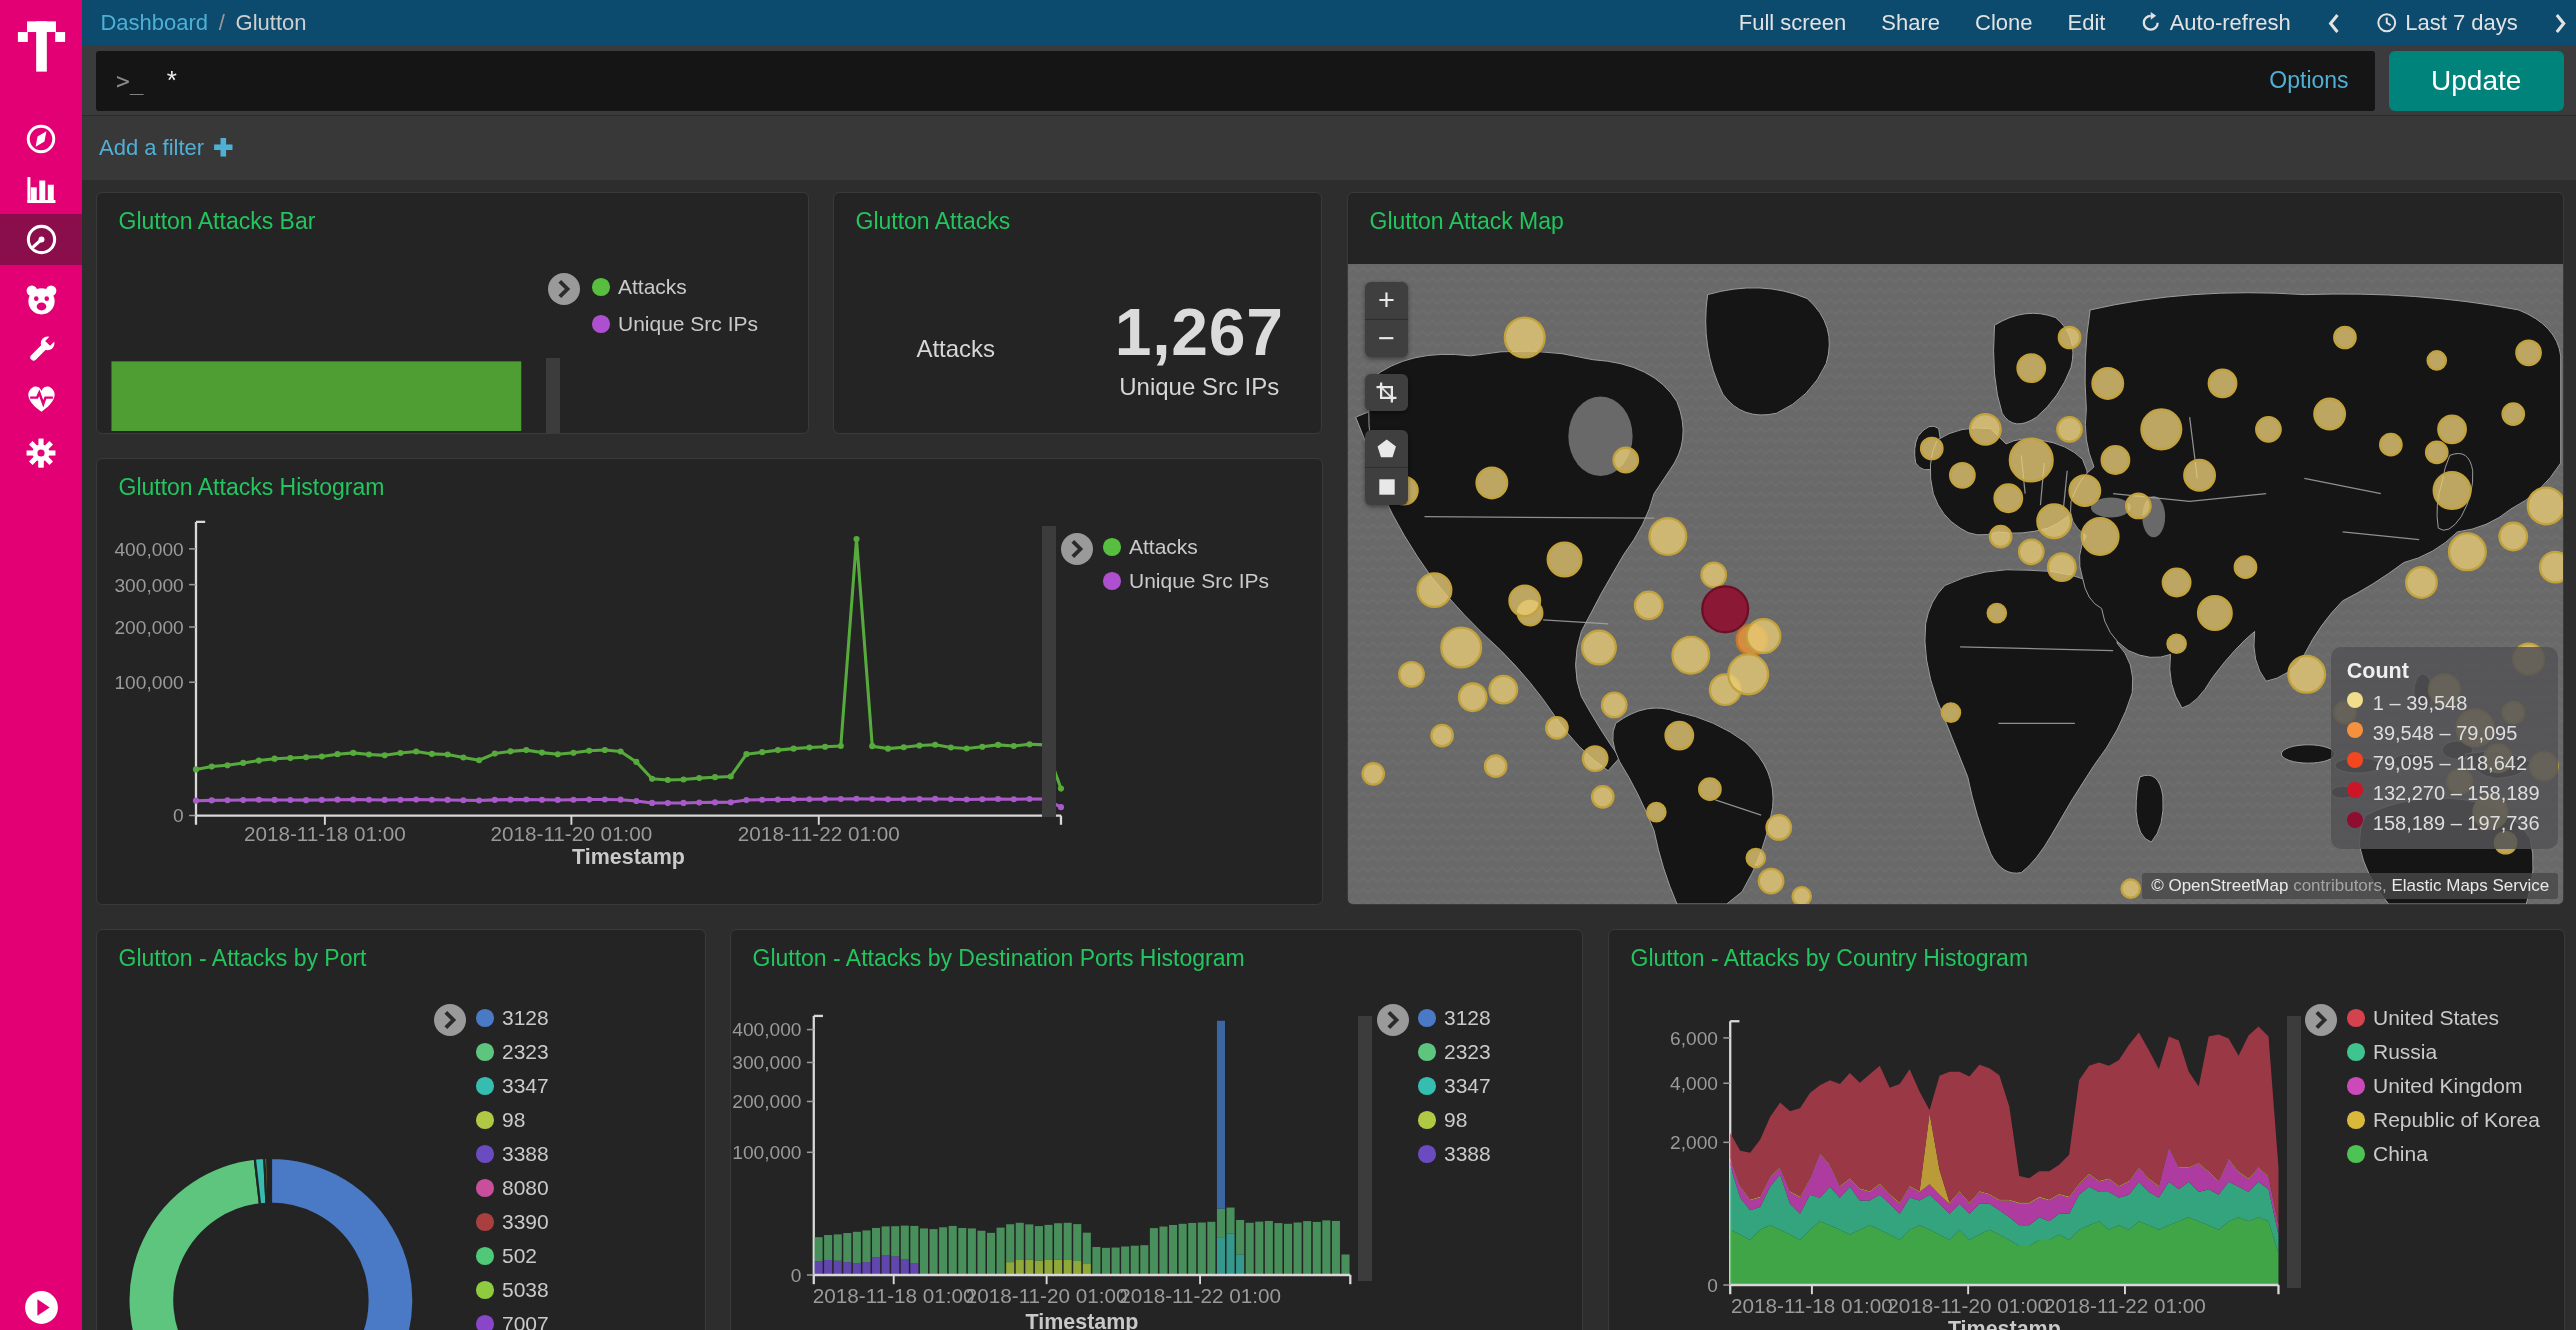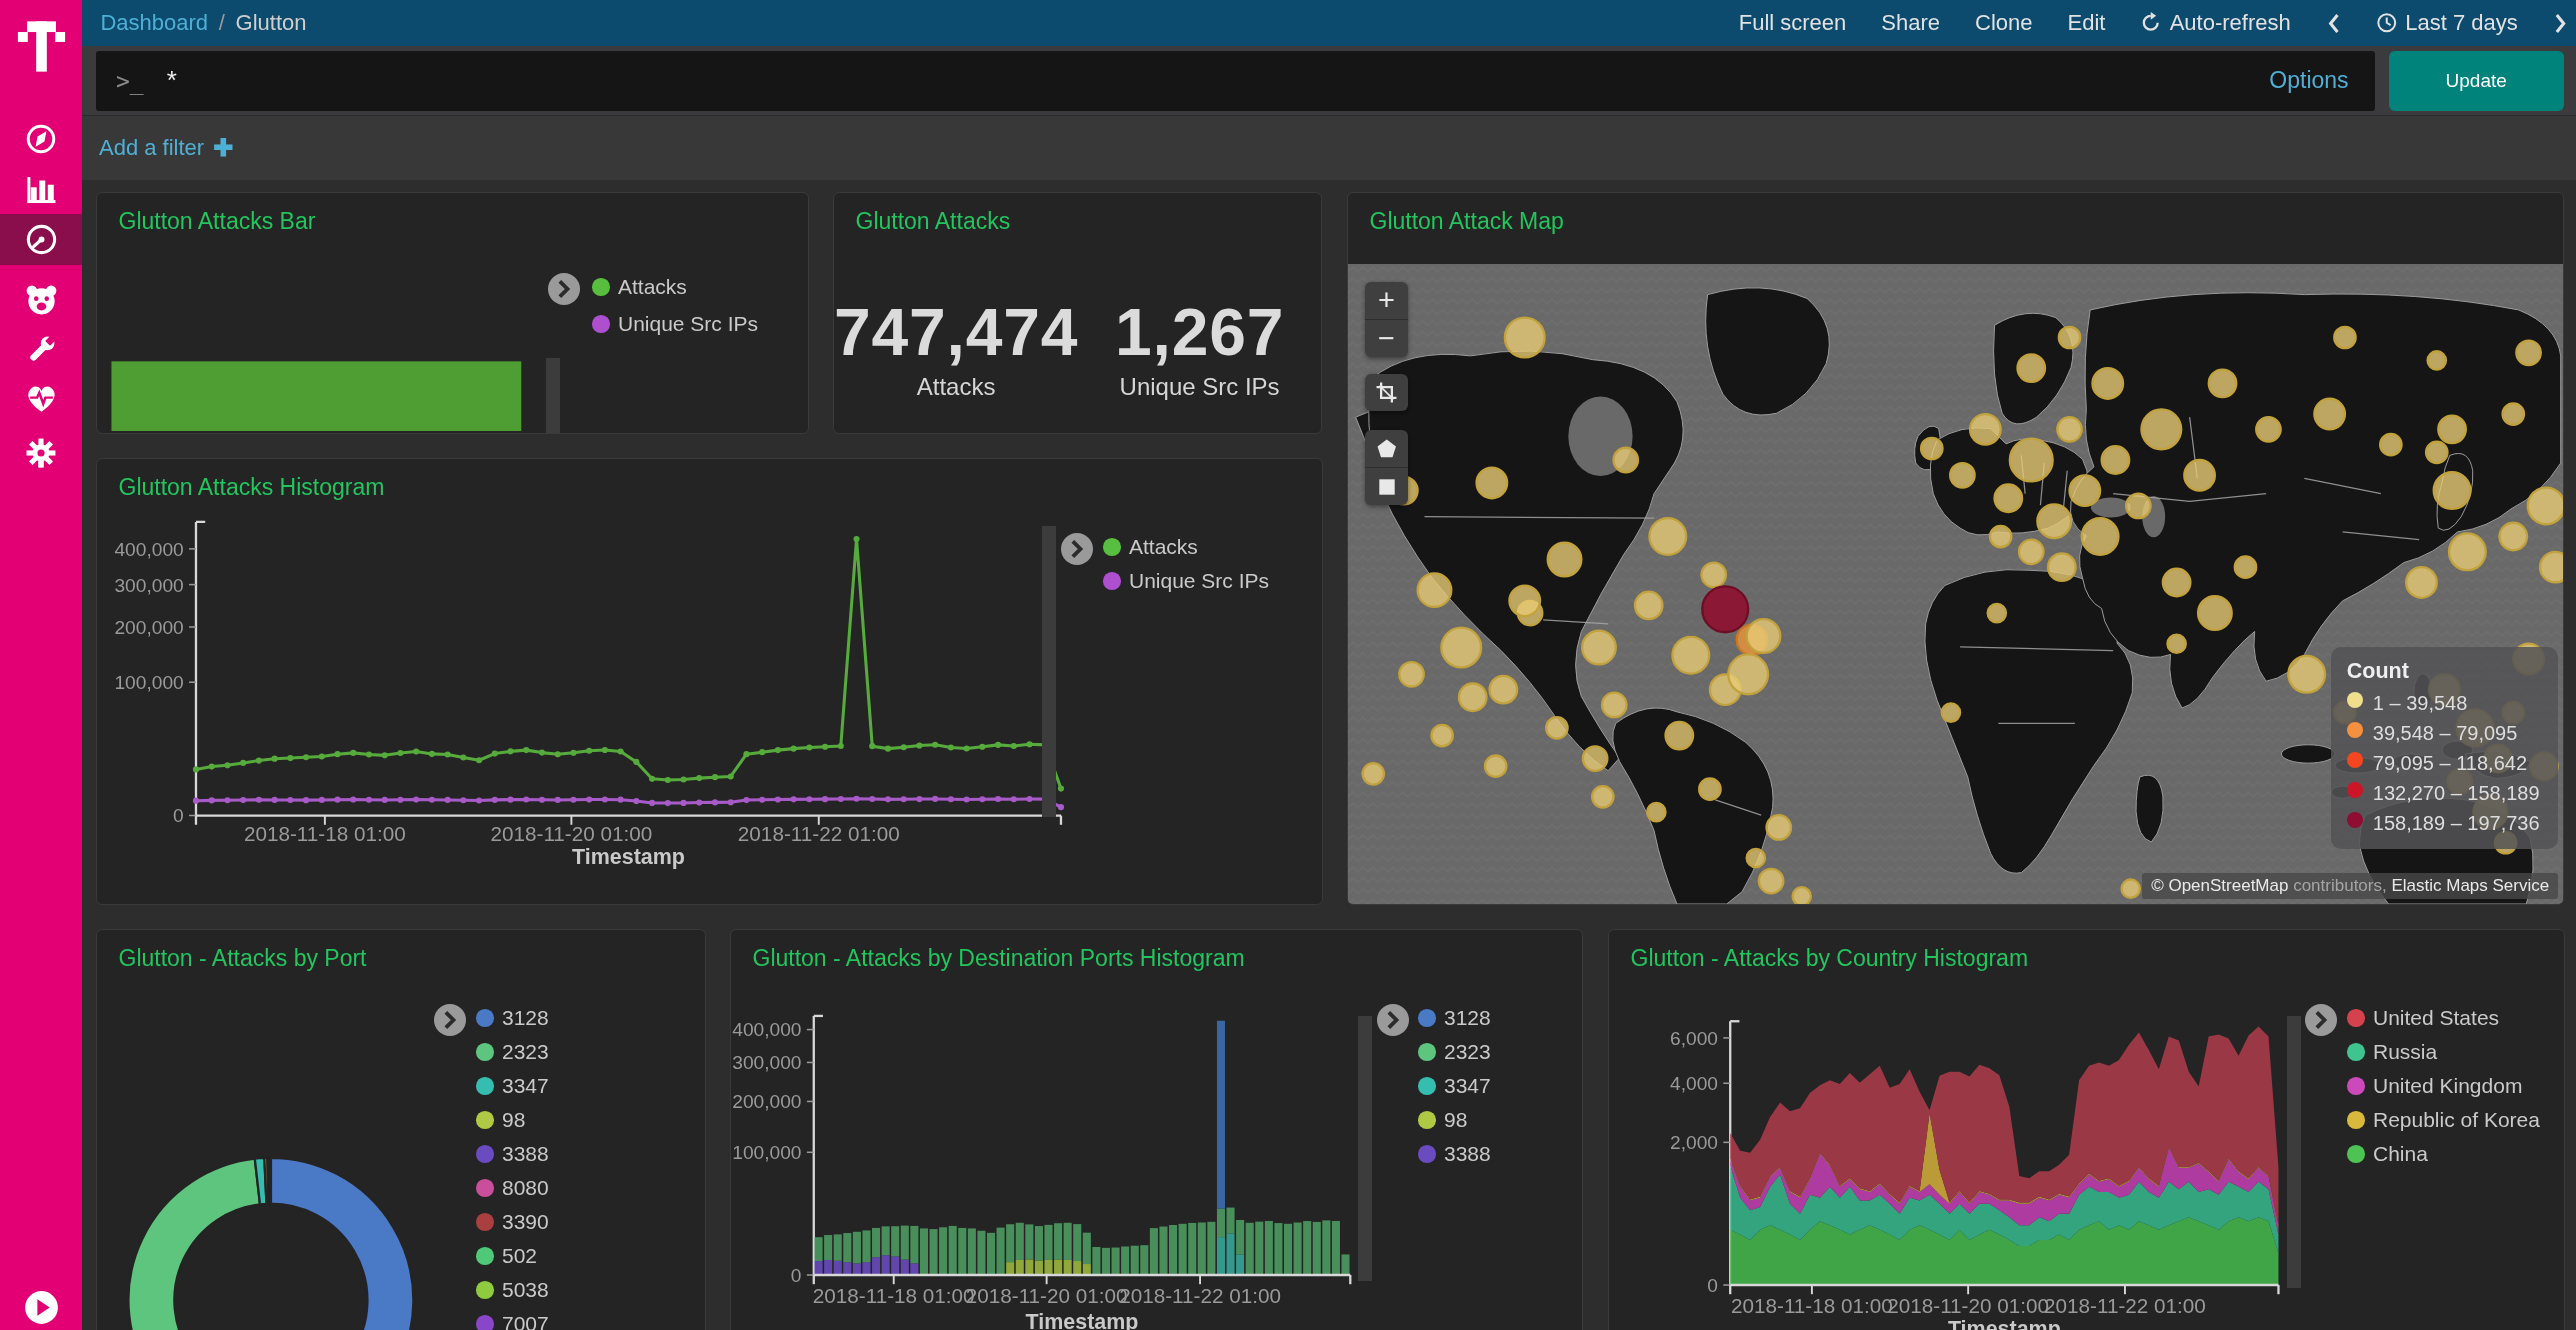--- a/index.html
+++ b/index.html
@@ -19,21 +19,21 @@
   .crumb-link{color:#4FB0D6;cursor:pointer}
   .crumb-sep{color:#9A9A9A}
   .crumb-cur{color:#CFCFCF}
   .nav-actions{margin-left:auto;display:flex;align-items:center;gap:35px;padding-right:8px;font-size:22px;color:#E2E2E2}
   .nav-item{display:flex;align-items:center;gap:7.7px;cursor:pointer;white-space:nowrap}
   .querybar{position:absolute;left:82px;top:46px;right:0;height:69px;background:#3B3B3D;display:flex;align-items:center;padding:0 12.3px 0 14px;box-sizing:border-box;z-index:20}
   .queryinput{flex:1;height:60px;background:#151515;border-radius:3.1px;display:flex;align-items:center;padding:0 20px}
   .qprompt{font-family:"DejaVu Sans Mono",monospace;font-size:23px;color:#8A8A8A}
   .qtext{font-size:26px;color:#ECECEC;margin-left:23px}
   .qoptions{margin-left:auto;font-size:23px;color:#4FB0D6;cursor:pointer;padding-right:6.1px}
-  .update-btn{width:175px;height:60px;margin-left:14px;background:#00837B;border:none;border-radius:6.1px;color:#fff;font-size:19px;font-family:"Liberation Sans",sans-serif;cursor:pointer}
+  .update-btn{width:175px;height:60px;margin-left:14px;background:#00837B;border:none;border-radius:6.1px;color:#fff;font-size:28px;font-family:"Liberation Sans",sans-serif;cursor:pointer}
   .filterbar{position:absolute;left:82px;top:115px;right:0;height:65px;background:#383838;border-top:1.5px solid #2C2C2C;display:flex;align-items:center;padding-left:17px;box-sizing:border-box;z-index:20}
   .addfilter{font-size:22px;color:#4FB0D6;display:flex;align-items:center;gap:9.2px;cursor:pointer}
   .addfilter .plus{font-size:24px;font-weight:bold}
 
   
   .panel{position:absolute;background:#242424;border:1.5px solid #3A3A3A;border-radius:6.1px;box-sizing:border-box;overflow:hidden}
   .panel-title{position:absolute;left:21.5px;top:15.3px;font-size:23px;color:#22c55e;z-index:5}
   .legend{position:absolute;display:flex;flex-direction:column;z-index:6}
   .legend-row{display:flex;align-items:center;gap:8.4px;cursor:pointer}
   .legend-dot{width:17.6px;height:17.6px;border-radius:50%;flex:0 0 auto}
@@ -237,21 +237,20 @@
         <span class="legend-dot" style="background: rgb(174, 79, 208);"></span>
         <span class="legend-label">Unique Src IPs</span>
       </div>
     </div>
 </div>
 
 <div class="panel" style="left:833px;top:192px;width:489px;height:242px">
   <div class="panel-title">Glutton Attacks</div>
   <div class="metric-wrap">
     <div class="metric">
-      <div class="metric-value">747,474</div>
       <div class="metric-label">Attacks</div>
     </div>
     <div class="metric">
       <div class="metric-value">1,267</div>
       <div class="metric-label">Unique Src IPs</div>
     </div>
   </div>
 </div>
 
 <div class="panel" style="left:1347px;top:192px;width:1217px;height:713px">

